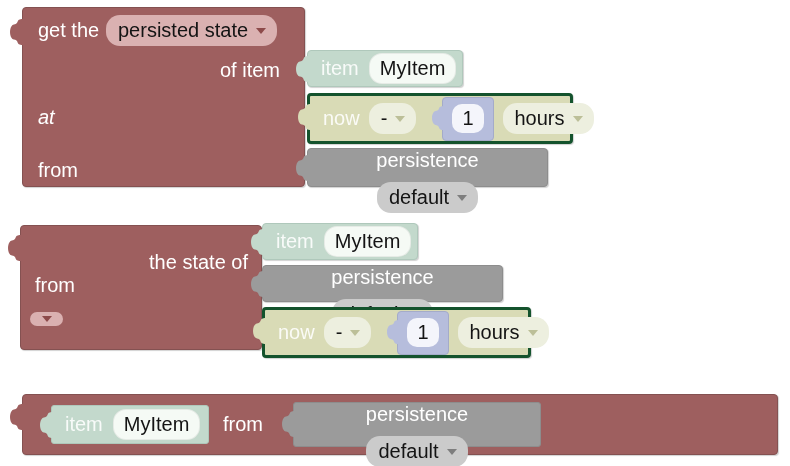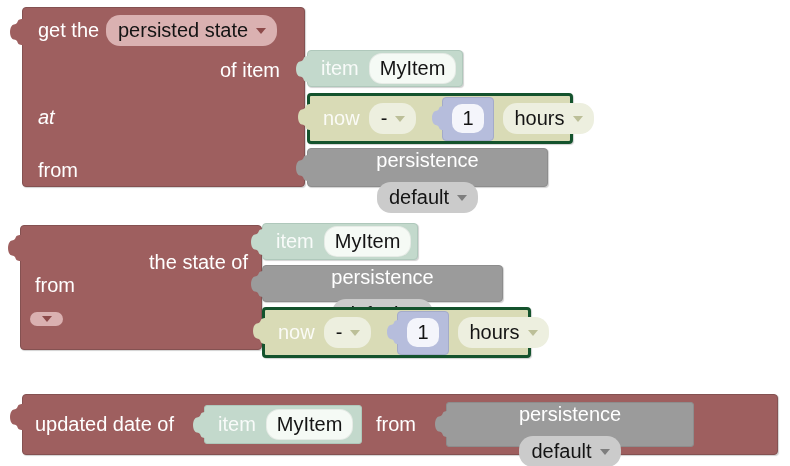--- a/index.html
+++ b/index.html
@@ -162,21 +162,20 @@
       </span>
       <span class="dd dd-cream">
         <span>hours</span>
         <span class="caret caret-olive"></span>
       </span>
     </div>
   </div>
 
   <div class="group" style="left:22px;top:394px;">
     <div class="block red" style="left:0;top:0;width:756px;height:61px;display:flex;align-items:center;padding:0 0 0 12px;gap:14px;">
-      <span class="lbl-inline">updated date of</span>
 
       <span class="green attached pad" style="position:relative;height:39px;width:158px;border-radius:3px;margin-left:16px;gap:10px;box-sizing:border-box;border:1px solid #afc8bb;">
         <svg class="tab" style="top:6px;" width="13" height="26" viewBox="0 0 13 26">
             <path d="M13 0 C5 0 10 4.5 4 5.5 C-1.3 6.4 -1.3 19.6 4 20.5 C10 21.5 5 26 13 26 Z" fill="#c3d9cc"></path>
           </svg>
         <span class="lbl-dim">item</span>
         <span class="field">MyItem</span>
       </span>
 
       <span class="lbl-inline">from</span>

